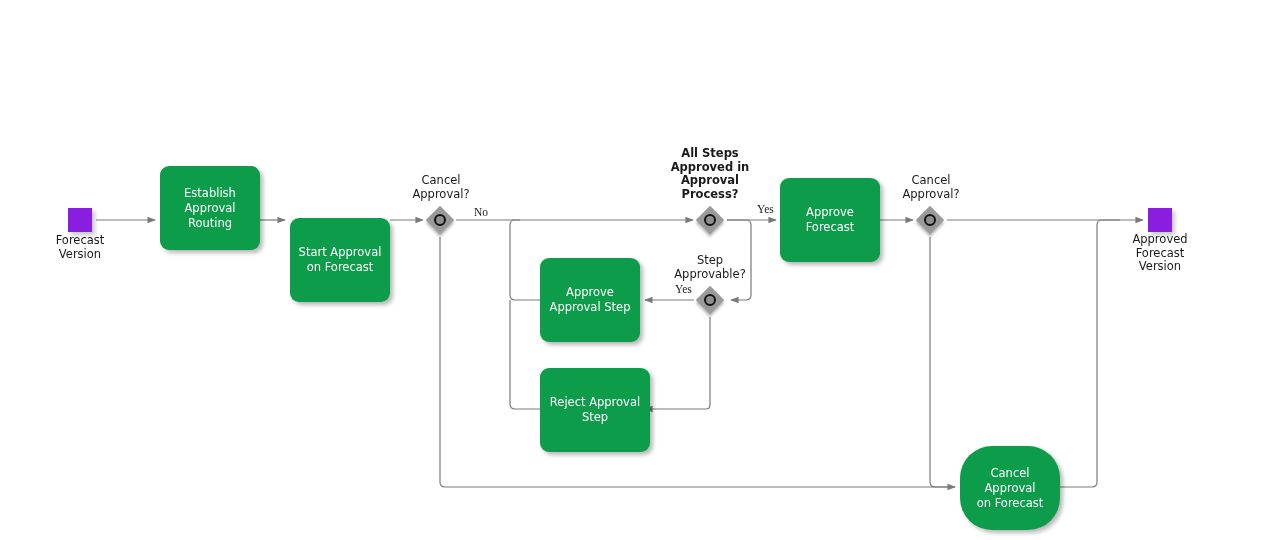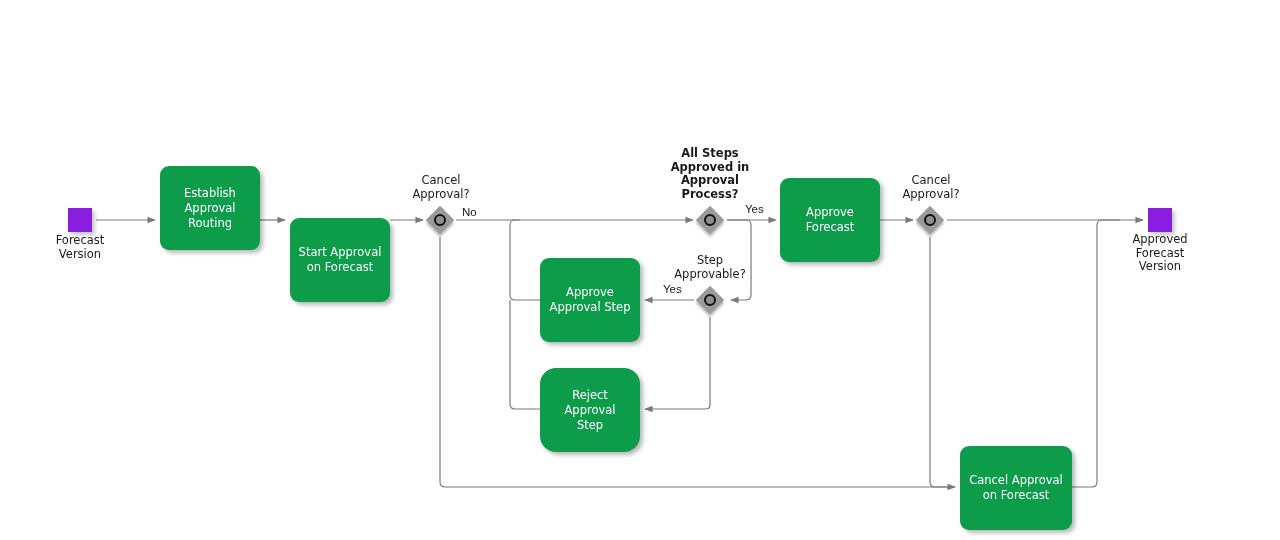--- a/index.html
+++ b/index.html
@@ -109,22 +109,23 @@
     font-size: 11.5px;
     line-height: 13.5px;
     font-family: "DejaVu Sans", sans-serif;
     white-space: pre-line;
   }
   .edge-label {
     position: absolute;
     color: #1a1a1a;
     font-size: 11.5px;
     line-height: 13px;
-    font-family: Liberation Sans, sans-serif;
+    font-family: Liberation Serif, serif;
     white-space: nowrap;
+    margin-left: 12px;
   }
 </style>
 </head>
 <body>
 
 <div id="page">
 
 
   <svg id="connectors" viewBox="0 0 1280 540" width="1280" height="540">
     <defs>
@@ -179,31 +180,31 @@
   <div class="node task" style="left:290px; top:178px; width:100px; height:84px;margin-top:40px;">
     <span style="white-space:pre-line;">Start Approval
 on Forecast</span>
   </div>
 
   <div class="node task" style="left:540px; top:258px; width:100px; height:84px;">
     <span style="white-space:pre-line;">Approve
 Approval Step</span>
   </div>
 
-  <div class="node task" style="left:540px; top:368px; width:100px; height:84px;border-radius:16px;">
+  <div class="node task" style="left:540px; top:368px; width:110px; height:84px;">
     <span style="white-space:pre-line;">Reject Approval
 Step</span>
   </div>
 
   <div class="node task" style="left:780px; top:178px; width:100px; height:84px;">
     <span style="white-space:pre-line;">Approve
 Forecast</span>
   </div>
 
-  <div class="node task" style="left:960px; top:446px; width:112px; height:84px;">
+  <div class="node task" style="left:960px; top:446px; width:100px; height:84px;border-radius:32px;">
     <span style="white-space:pre-line;">Cancel Approval
 on Forecast</span>
   </div>
 
   <div class="gateway" style="left:426px; top:206px;">
     <div class="dia"></div>
     <div class="ring"></div>
   </div>
   <div class="gw-label" style="left:396px; top:174px; width:90px;">Cancel
 Approval?</div>

